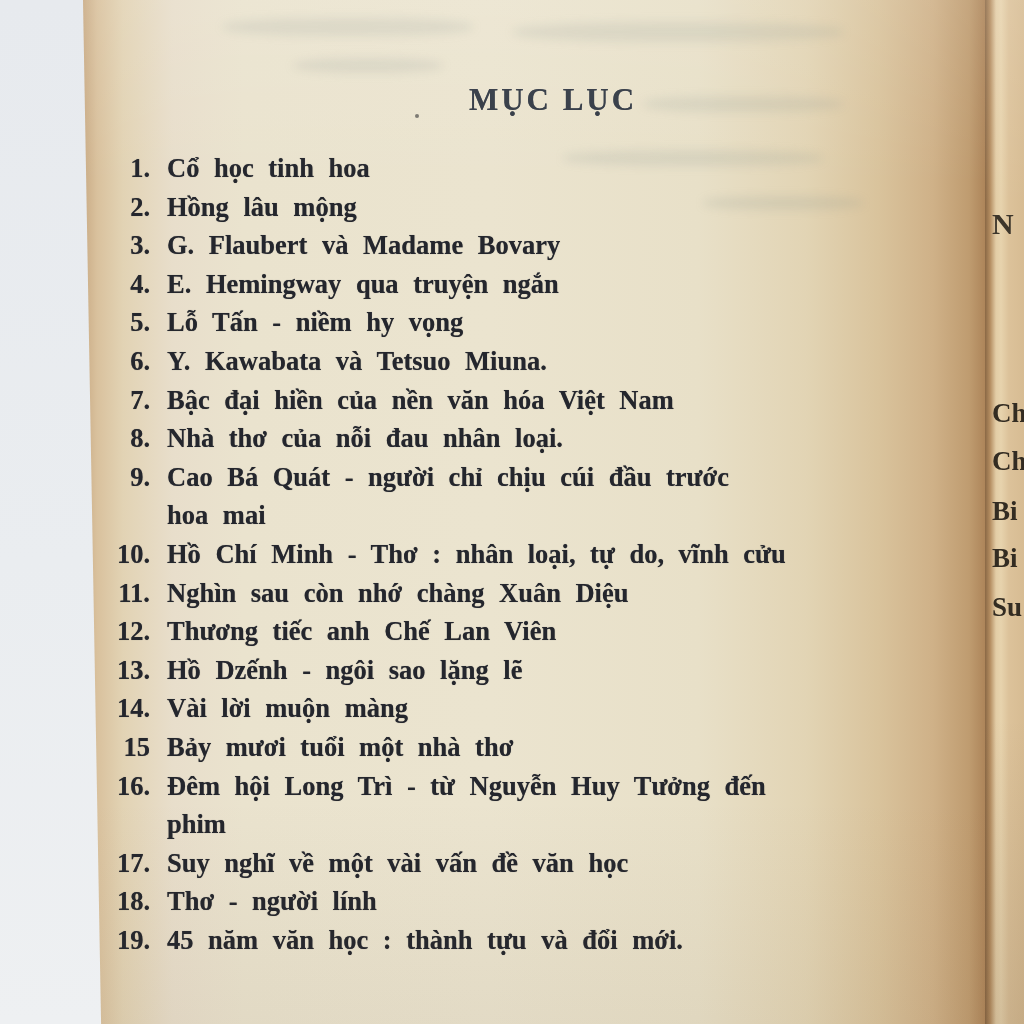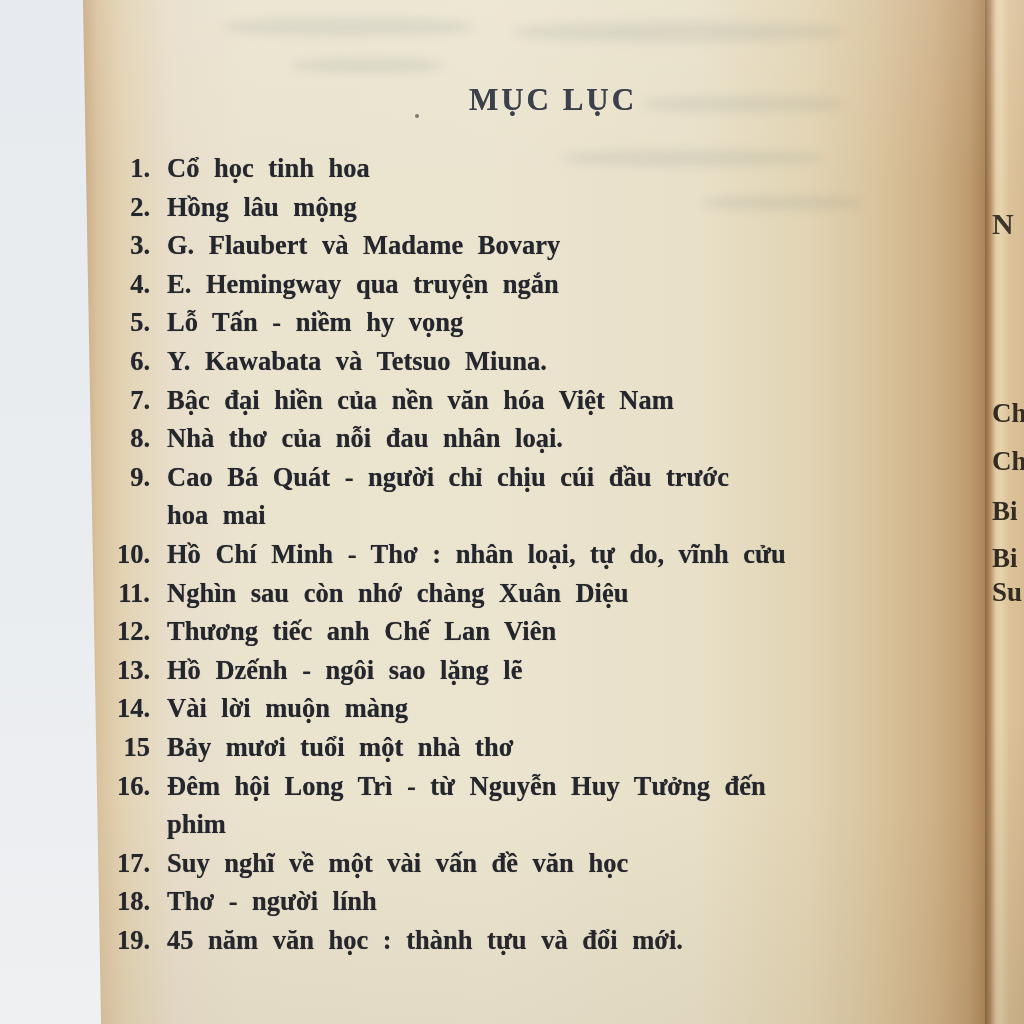--- a/index.html
+++ b/index.html
@@ -221,16 +221,16 @@
         </div>
       </div>
   </div>
 
   <div class="right-page" id="right-page">
       <span class="fragment big" style="top: 207px;">N</span>
       <span class="fragment" style="top: 398px;">Ch</span>
       <span class="fragment" style="top: 446px;">Ch</span>
       <span class="fragment" style="top: 496px;">Bi</span>
       <span class="fragment" style="top: 543px;">Bi</span>
-      <span class="fragment" style="top: 577px;">Su</span>
+      <span class="fragment" style="top: 592px;">Su</span>
     </div>
 
 </div>
 
 </body></html>

